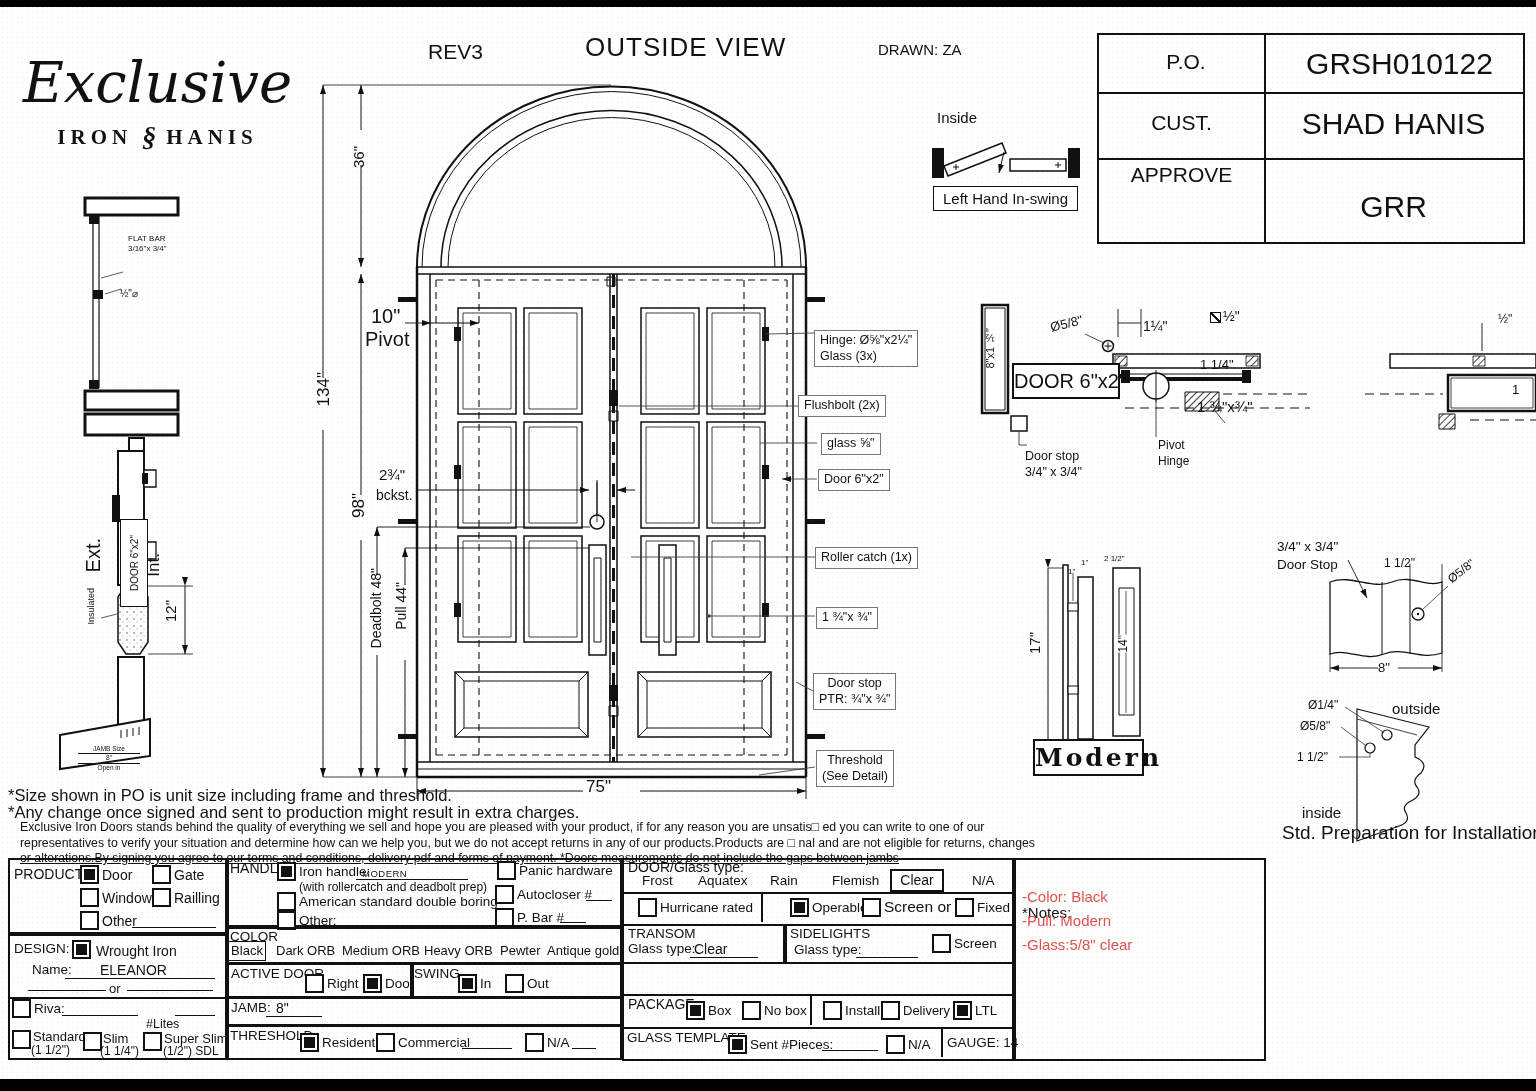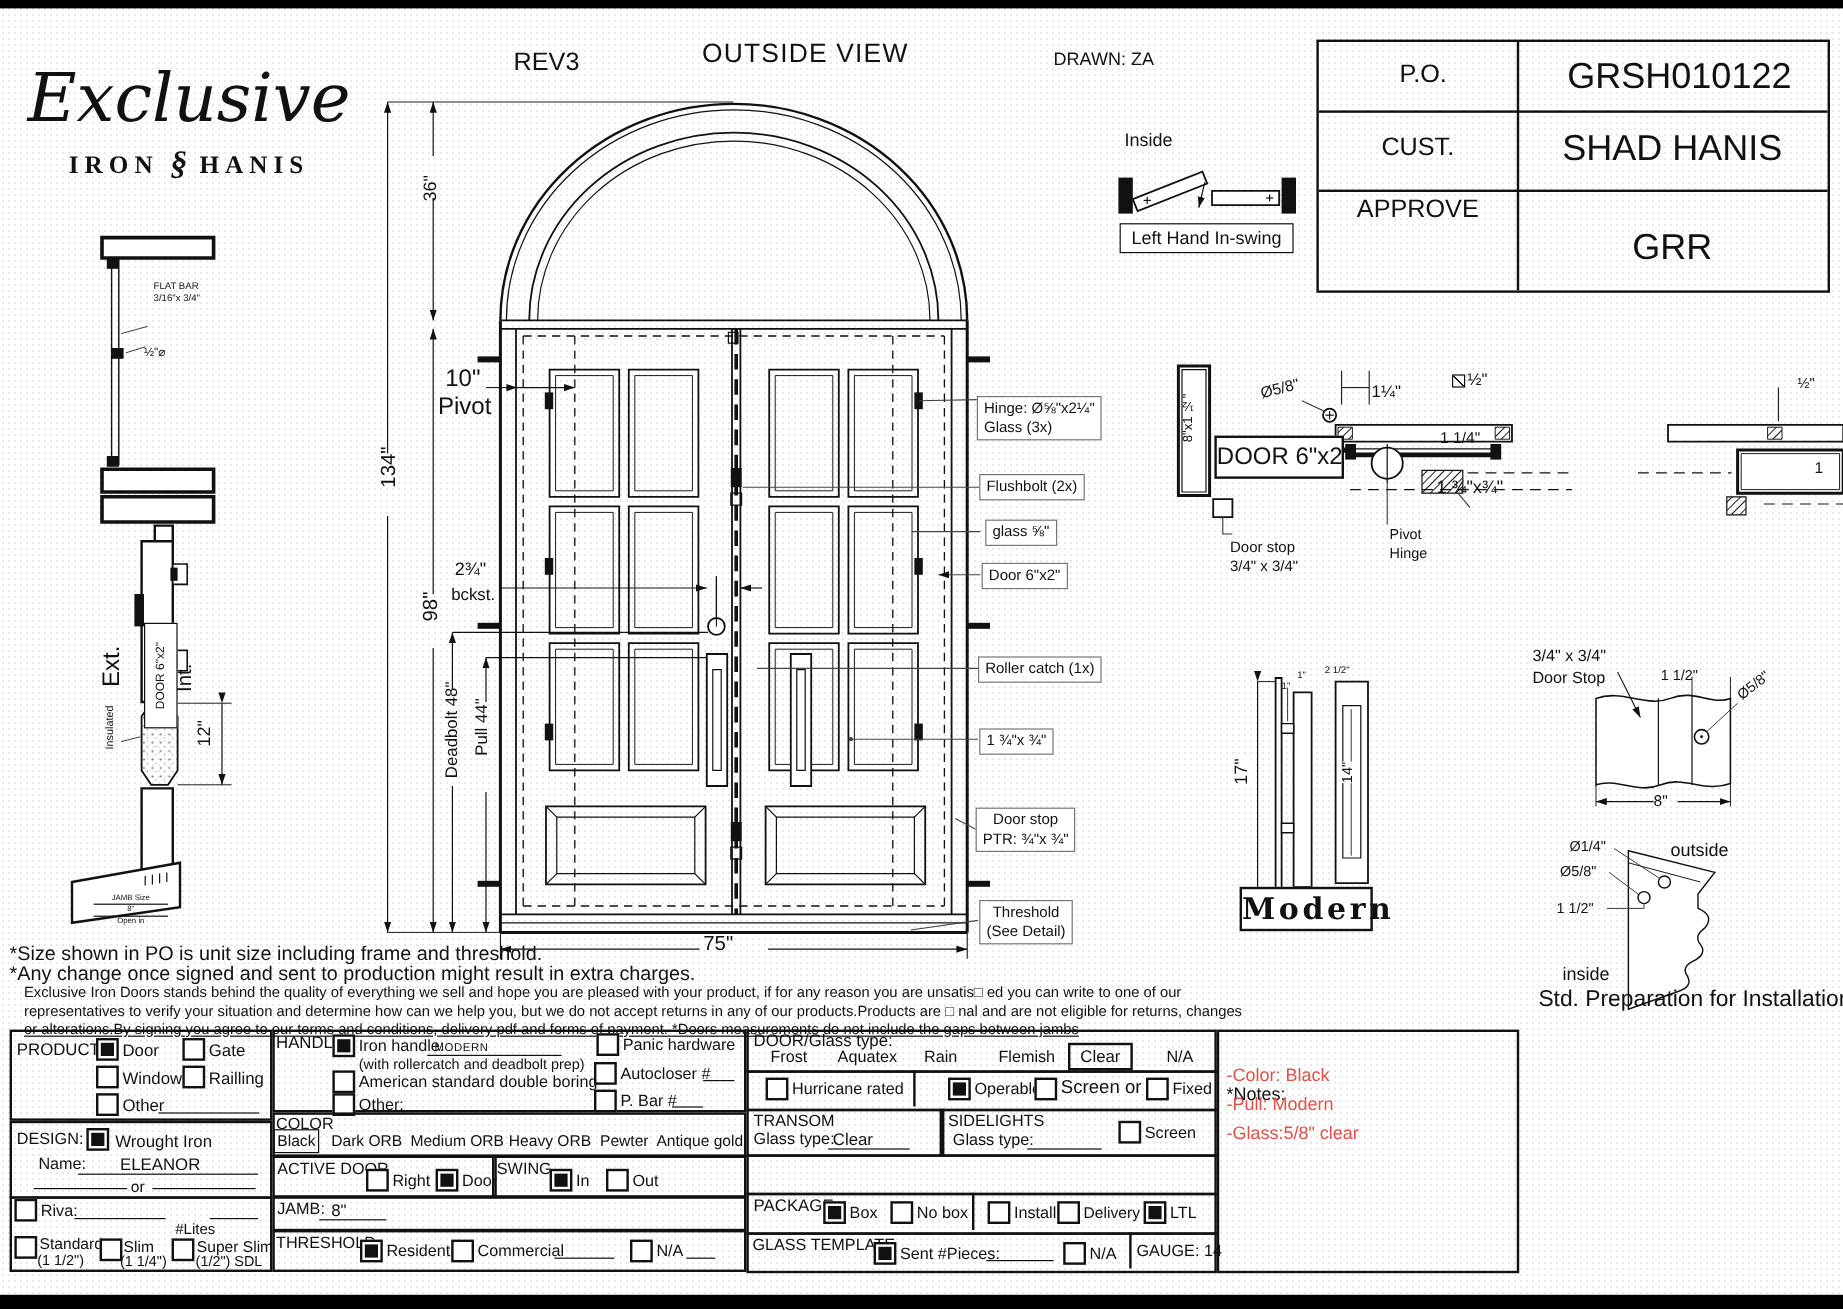--- a/index.html
+++ b/index.html
@@ -47,21 +47,21 @@
 <div class="bar" style="top:1079px;height:12px"></div>
 
 <div class="lbl" style="left:15px;top:50px;width:285px;text-align:center;font-family:'DejaVu Serif',serif;font-style:italic;font-size:56px;">Exclusive</div>
 <div class="lbl" style="left:40px;top:121px;width:235px;display:flex;justify-content:center;align-items:center;gap:10px;font-family:'Liberation Serif',serif;font-size:21px;letter-spacing:5px;font-weight:bold;">
   <span>IRON</span>
   <span style="font-size:28px;font-style:italic;letter-spacing:0;">§</span>
   <span>HANIS</span>
 </div>
 
 <div class="lbl" style="left:428px;top:40px;font-size:21px;">REV3</div>
-<div class="lbl" style="left:585px;top:32px;font-size:22px;letter-spacing:1px;">OUTSIDE VIEW</div>
+<div class="lbl" style="left:585px;top:32px;font-size:26px;letter-spacing:1px;">OUTSIDE VIEW</div>
 <div class="lbl" style="left:878px;top:41px;font-size:15px;">DRAWN: ZA</div>
 
 <div style="position:absolute;left:1097px;top:33px;width:424px;height:207px;border:2.5px solid #111;background:transparent;">
   <div style="position:absolute;left:165px;top:0;bottom:0;border-left:2px solid #111;"></div>
   <div style="position:absolute;left:0;top:57px;right:0;border-top:2px solid #111;"></div>
   <div style="position:absolute;left:0;top:123px;right:0;border-top:2px solid #111;"></div>
   <div class="lbl" style="left:0;top:15px;width:174px;text-align:center;font-size:21px;">P.O.</div>
   <div class="lbl" style="left:165px;top:12px;width:271px;text-align:center;font-size:30px;">GRSH010122</div>
   <div class="lbl" style="left:0;top:76px;width:165px;text-align:center;font-size:21px;">CUST.</div>
   <div class="lbl" style="left:165px;top:72px;width:259px;text-align:center;font-size:30px;">SHAD HANIS</div>
@@ -279,21 +279,21 @@
 <div class="lbl" style="left:371px;top:305px;font-size:20px;">10"</div>
 <div class="lbl" style="left:365px;top:328px;font-size:20px;">Pivot</div>
 <div class="lbl" style="left:379px;top:466px;font-size:15px;">2¾"</div>
 <div class="lbl" style="left:376px;top:487px;font-size:14px;">bckst.</div>
 <div class="lbl" style="left:586px;top:777px;font-size:17px;">75"</div>
 
 <div class="obox" style="left:814px;top:330px;text-align:left;">
   <div>Hinge: Ø⅝"x2¼"</div>
   <div>Glass (3x)</div>
 </div>
-<div class="obox" style="left:816px;top:395px;">Flushbolt (2x)</div>
+<div class="obox" style="left:798px;top:395px;">Flushbolt (2x)</div>
 <div class="obox" style="left:821px;top:433px;">glass ⅝"</div>
 <div class="obox" style="left:818px;top:469px;">Door  6"x2"</div>
 <div class="obox" style="left:815px;top:547px;">Roller catch  (1x)</div>
 <div class="obox" style="left:816px;top:607px;">1 ¾"x ¾"</div>
 <div class="obox" style="left:813px;top:673px;text-align:center;">
   <div>Door stop</div>
   <div>PTR:  ¾"x ¾"</div>
 </div>
 <div class="obox" style="left:816px;top:750px;text-align:center;">
   <div>Threshold</div>

